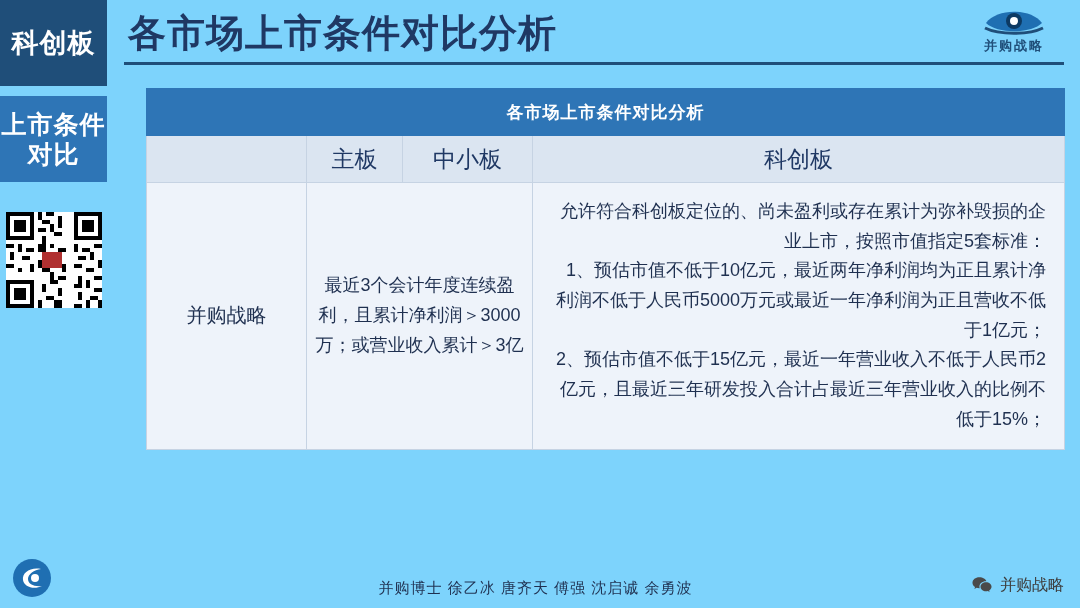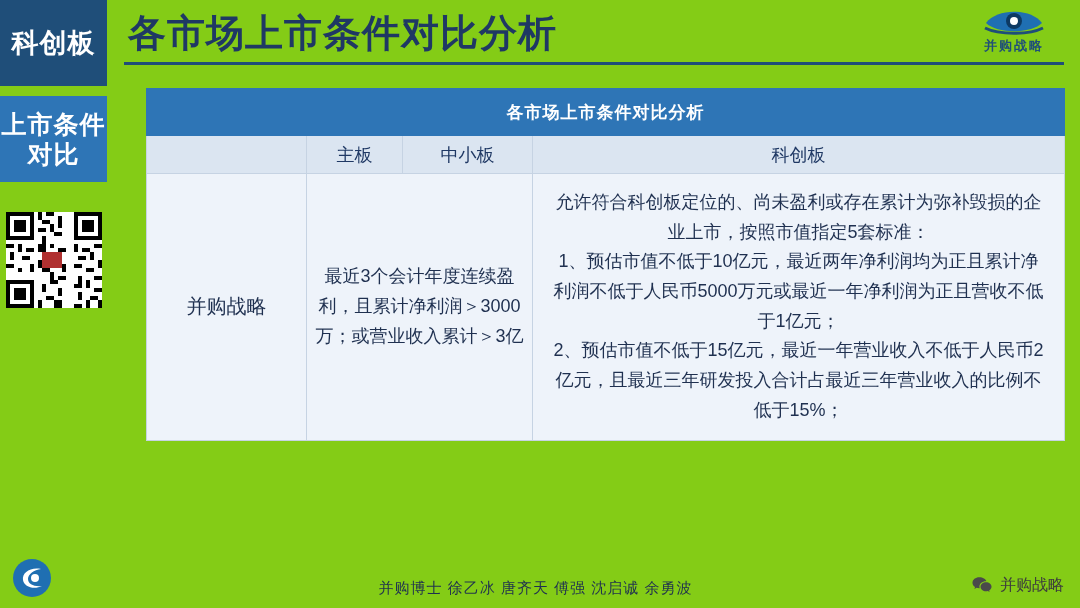--- a/index.html
+++ b/index.html
@@ -6,21 +6,21 @@
   html, body {
     margin: 0; padding: 0;
     width: 1080px; height: 608px;
     background: #ffffff;
     font-family: "Liberation Sans", sans-serif;
     overflow: hidden;
   }
   #slide {
     position: relative;
     width: 1080px; height: 608px;
-    background: #84cc16;
+    background: #7dd3fc;
   }
 
   
   .sidebar-tab {
     position: absolute;
     left: 0;
     width: 107px;
     display: flex;
     align-items: center;
     justify-content: center;
@@ -103,38 +103,38 @@
     font-size: 17px;
     font-weight: bold;
     text-align: center;
     height: 47px;
     letter-spacing: 1px;
     border: 1px solid #2e75b6 !important;
   }
   .col-head {
     background: #dbe5f1;
     color: #1f3864;
-    font-size: 18px;
-    text-align: center;
-    height: 38px;
+    font-size: 23px;
+    text-align: center;
+    height: 47px;
   }
   .col-head.blank { background: #dbe5f1; }
   .body-cell {
     background: #eef3fa;
     color: #1f3050;
     font-size: 18px;
     text-align: center;
     line-height: 1.65;
     padding: 10px 0;
   }
   .body-cell.label {
     font-size: 20px;
   }
   .body-cell.wide {
-    text-align: center;
+    text-align: right;
     padding: 14px 18px;
   }
   .body-cell.wide p { margin: 0; }
 
   
   #footer-authors {
     position: absolute;
     left: 0; right: 9px;
     bottom: 10px;
     text-align: center;

